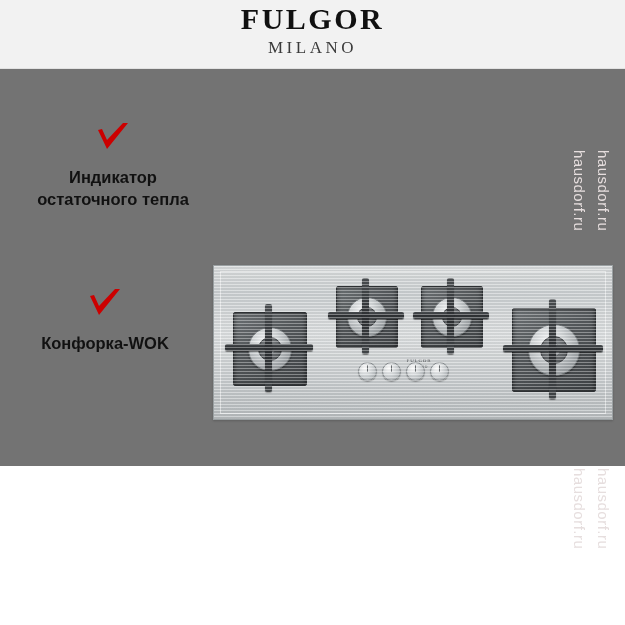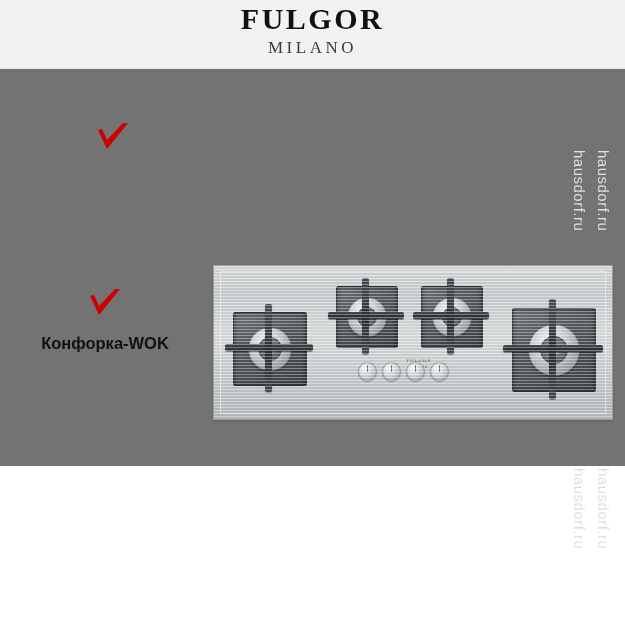--- a/index.html
+++ b/index.html
@@ -239,20 +239,22 @@
     <div class="brand-name">FULGOR</div>
     <div class="brand-sub">MILANO</div>
   </div>
 
   <div class="feature feature-1">
     <span class="check-icon">
       <svg width="34" height="30" viewBox="0 0 34 30" xmlns="http://www.w3.org/2000/svg">
         <path d="M2 8 L11 27 L32 1 L27 1 L11 18 L6 7 Z" fill="#cc0000"></path>
       </svg>
     </span>
+    <div class="feature-label">Индикатор
+остаточного тепла</div>
   </div>
 
   <div class="feature feature-2">
     <span class="check-icon">
       <svg width="34" height="30" viewBox="0 0 34 30" xmlns="http://www.w3.org/2000/svg">
         <path d="M2 8 L11 27 L32 1 L27 1 L11 18 L6 7 Z" fill="#cc0000"></path>
       </svg>
     </span>
     <div class="feature-label">Конфорка-WOK</div>
   </div>

